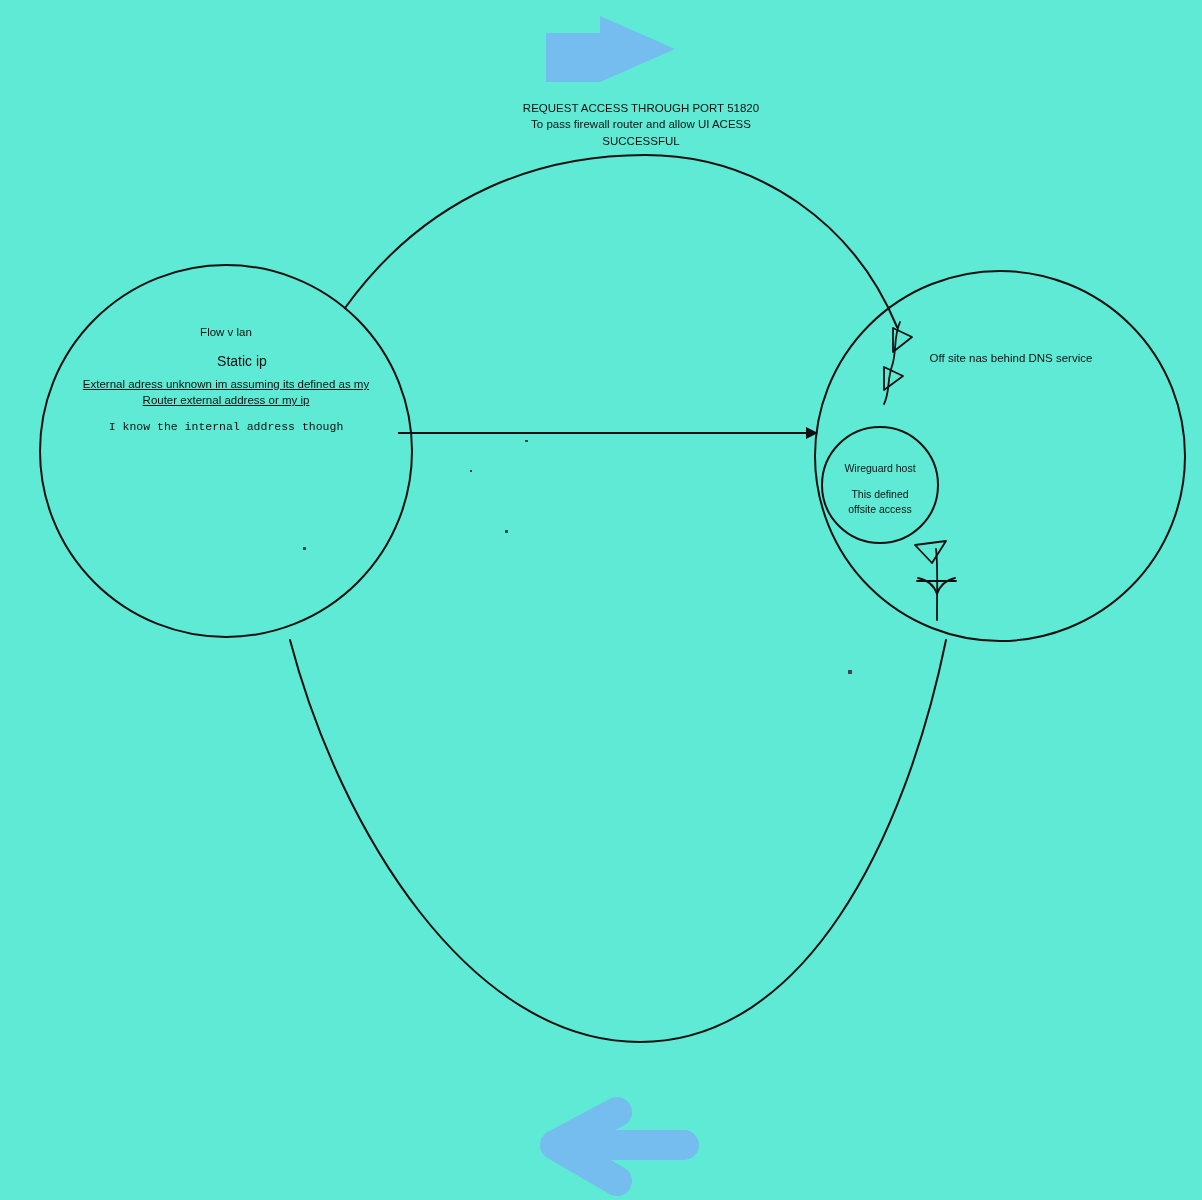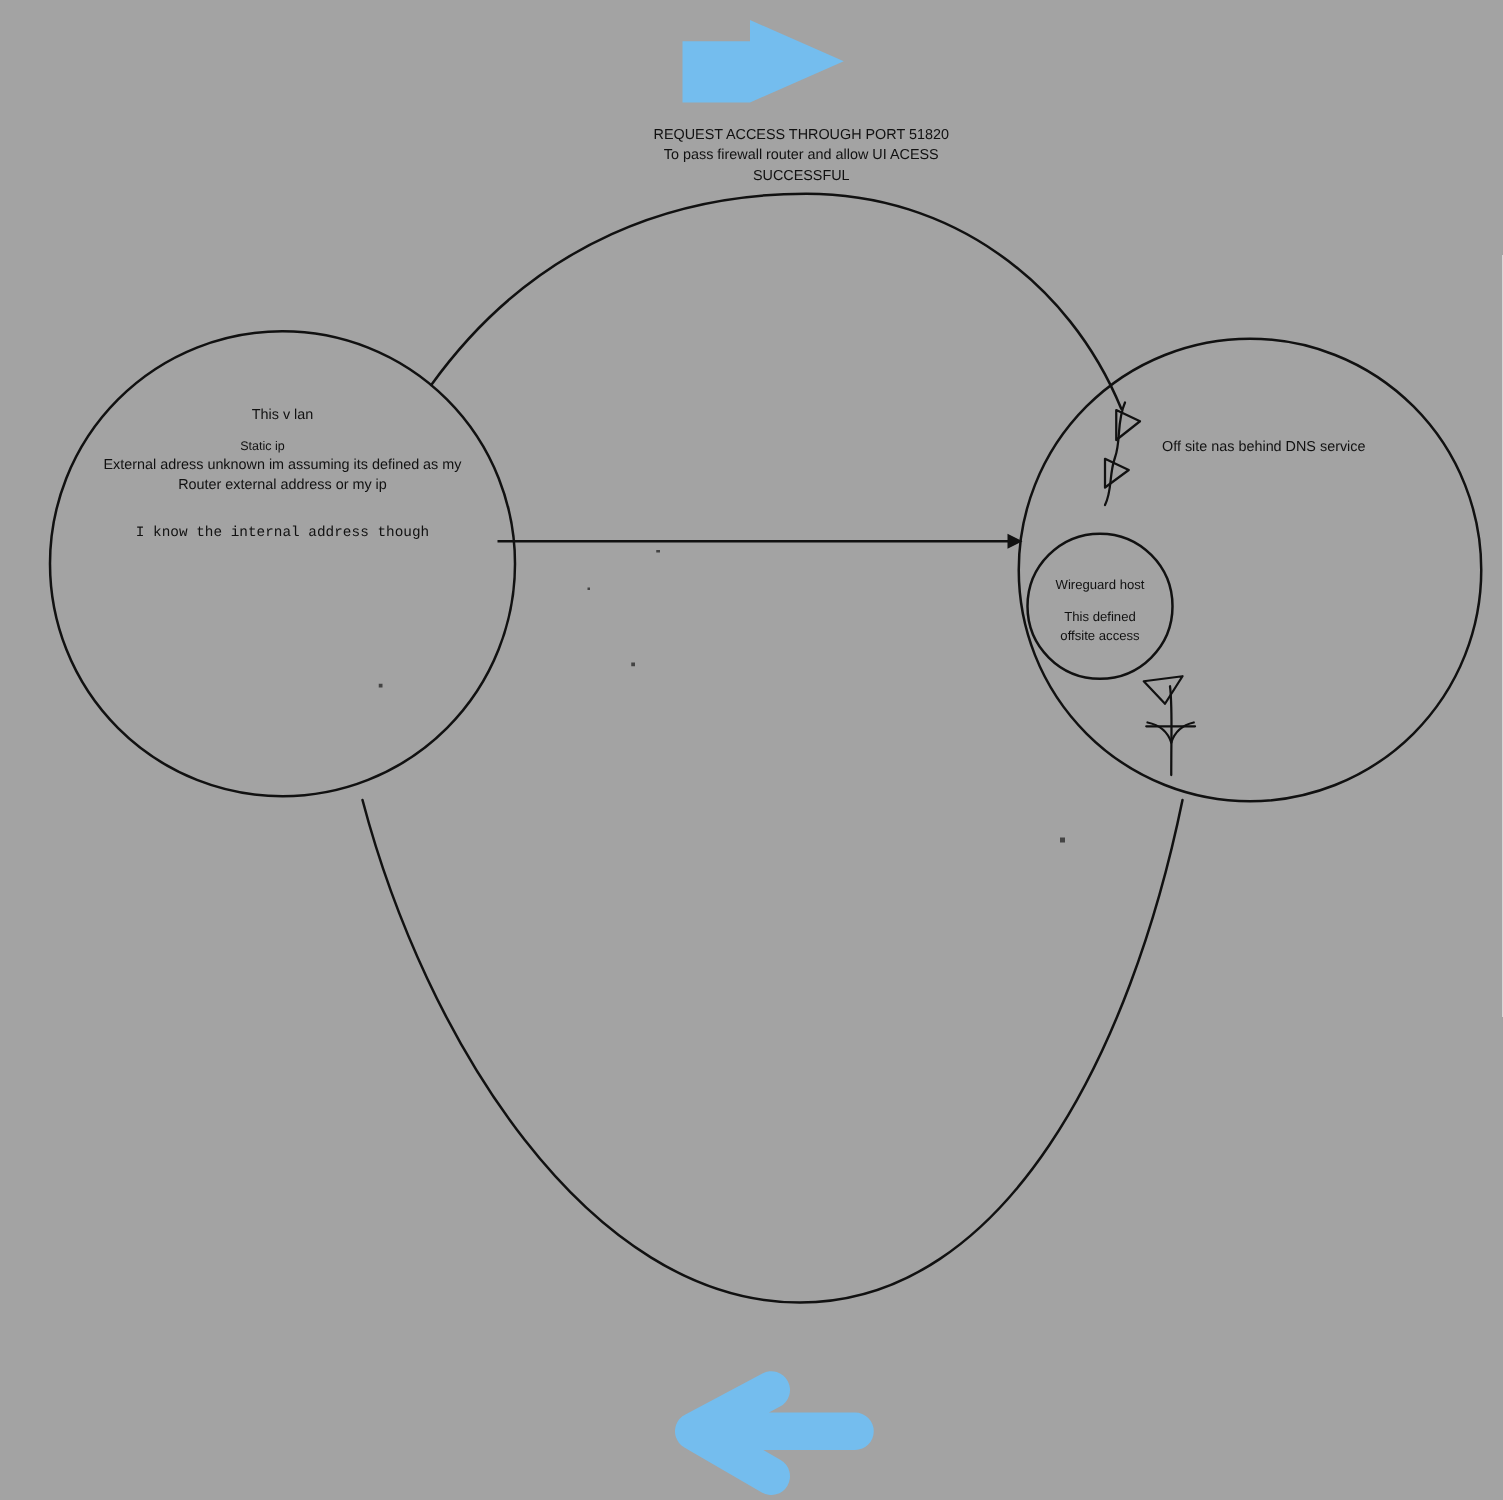--- a/index.html
+++ b/index.html
@@ -9,21 +9,21 @@
     background: #ffffff;
   }
   body {
     font-family: "Liberation Sans", sans-serif;
     color: #111111;
   }
   #canvas {
     position: relative;
     width: 1202px;
     height: 1200px;
-    background: #a3a3a3;
+    background: #5eead4;
     overflow: hidden;
   }
   #diagram-svg {
     position: absolute;
     left: 0;
     top: 0;
     width: 1202px;
     height: 1200px;
   }
   .txt {
@@ -37,22 +37,22 @@
   
   #top-caption {
     left: 421px;
     top: 100px;
     width: 440px;
     font-size: 11.5px;
     line-height: 1.42;
   }
   
   #left-line-1 { left: 96px; top: 324px; width: 260px; font-size: 11.5px; }
-  #left-line-2 { left: 80px; top: 351px; width: 260px; font-size: 10px; }
-  #left-line-3 { left: 76px; top: 364px; width: 300px; font-size: 11.5px; line-height: 1.42; }
+  #left-line-2 { left: 112px; top: 351px; width: 260px; font-size: 14px; }
+  #left-line-3 { left: 76px; top: 376px; width: 300px; font-size: 11.5px; line-height: 1.42; text-decoration: underline; }
   #left-line-4 { left: 86px; top: 419px; width: 280px; font-size: 11.5px; font-family: Liberation Mono, monospace; }
 
   
   #center-question {
     left: 487px;
     top: 353px;
     width: 256px;
     font-size: 19px;
     line-height: 1.33;
     letter-spacing: 0.1px;
@@ -126,21 +126,21 @@
     <g>
       <path d="M 555,1145 L 617,1112 M 555,1145 L 617,1181 M 562,1145 L 684,1145" fill="none" stroke="#74bdee" stroke-width="30" stroke-linecap="round" stroke-linejoin="round"></path>
     </g>
 
   </svg>
 
   <div class="txt" id="top-caption">REQUEST ACCESS THROUGH PORT 51820
 To pass firewall router and allow UI ACESS
 SUCCESSFUL</div>
 
-  <div class="txt" id="left-line-1">This v lan</div>
+  <div class="txt" id="left-line-1">Flow v lan</div>
 
   <div class="txt" id="left-line-2">Static ip</div>
 
   <div class="txt" id="left-line-3">External adress unknown im assuming its defined as my
 Router external address or my ip</div>
 
   <div class="txt" id="left-line-4">I know the internal address though</div>
 
 
   <div class="txt" id="right-line-1">Off site nas behind DNS service</div>

